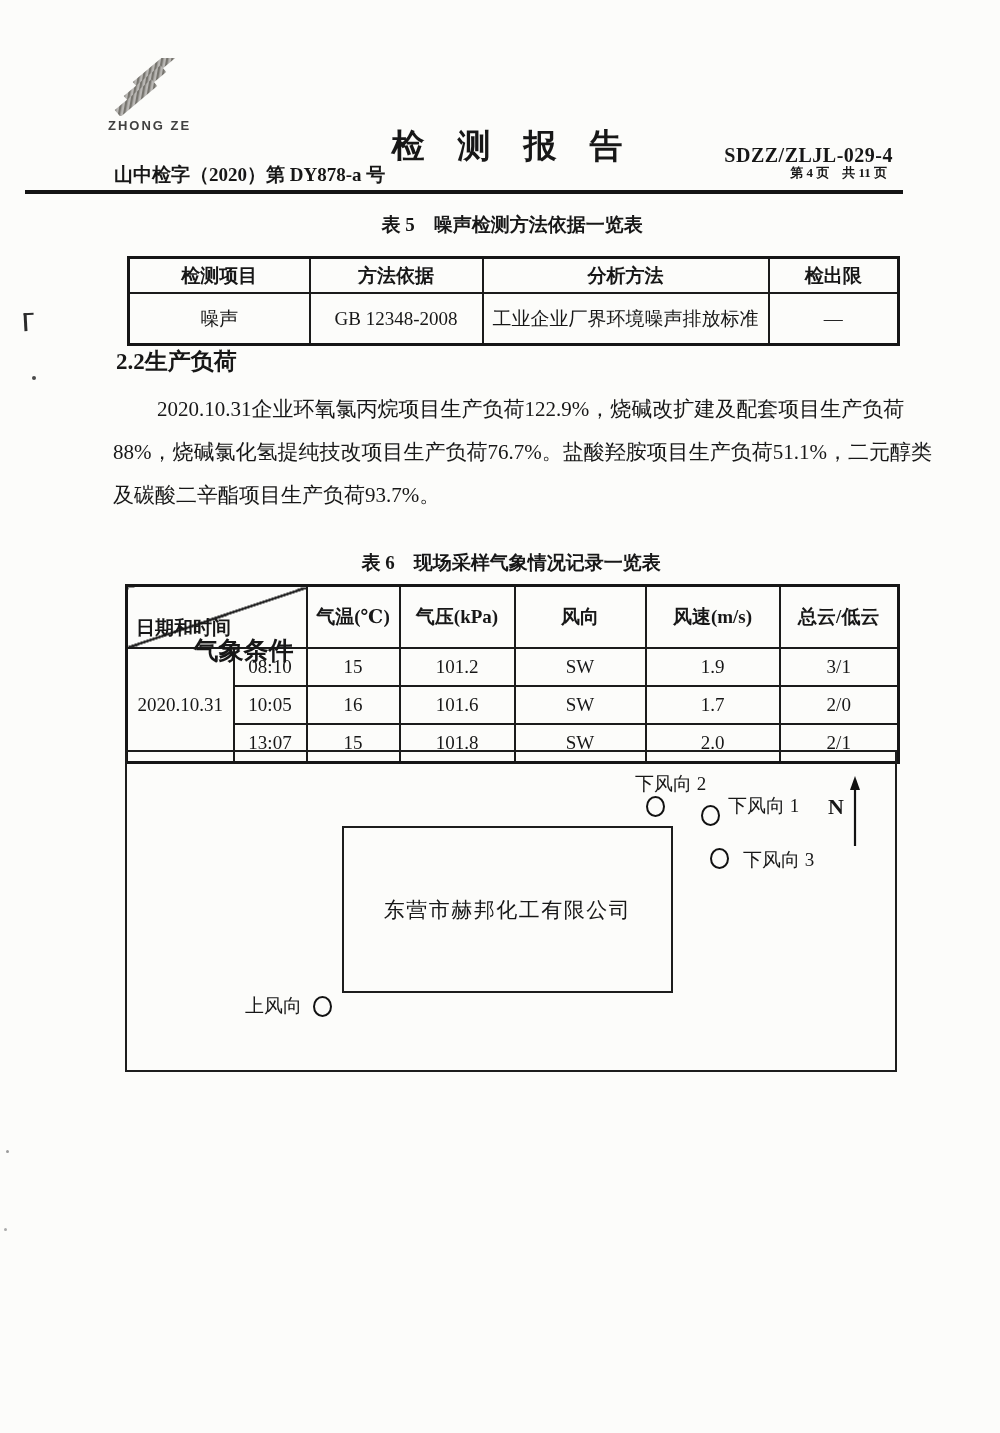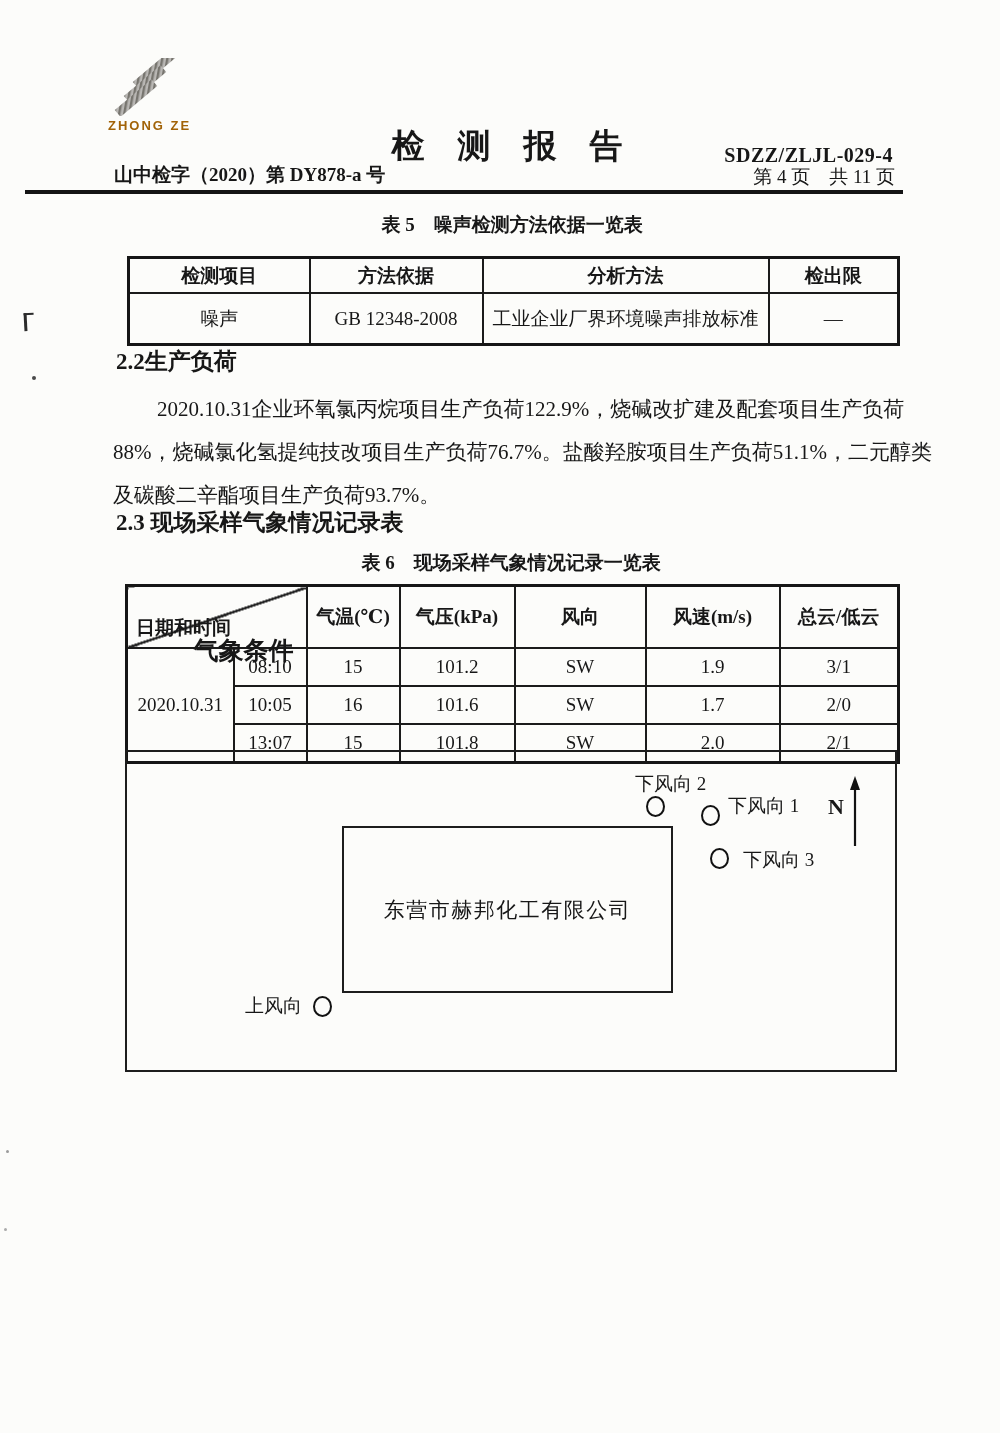--- a/index.html
+++ b/index.html
@@ -6,26 +6,26 @@
   .page{
     position:relative;width:1000px;height:1433px;margin:0 auto;
     background:#fcfcfa;color:#171717;
     font-family:"Liberation Serif","DejaVu Serif",serif;
     overflow:hidden;
   }
   
   .logo{position:absolute;left:108px;top:58px;width:84px;height:76px;}
   .logo svg{display:block;}
   .logo-text{margin-top:2px;font-family:"Liberation Sans","DejaVu Sans",sans-serif;
-    font-weight:bold;font-size:13px;letter-spacing:2px;color:#a16207;}
+    font-weight:bold;font-size:13px;letter-spacing:2px;color:#404040;}
   .doc-code{position:absolute;right:107px;top:102px;font-size:20px;font-weight:bold;letter-spacing:.5px;margin-top:42px;}
   .title{position:absolute;left:0;top:124px;width:1014px;text-align:center;
     font-size:33px;font-weight:bold;}
   .report-no{position:absolute;left:114px;top:162px;font-size:19px;font-weight:bold;}
-  .page-info{position:absolute;right:105px;top:164px;font-size:19px;font-weight:normal;}
+  .page-info{position:absolute;right:113px;top:164px;font-size:13px;font-weight:bold;}
   .header-rule{position:absolute;left:25px;top:190px;width:878px;height:4px;background:#141414;}
   
   .t5-caption{position:absolute;left:127px;top:212px;width:770px;text-align:center;
     font-size:19px;font-weight:bold;}
   .h22{position:absolute;left:116px;top:346px;font-size:23px;font-weight:bold;}
   .para{position:absolute;left:113px;top:388px;width:786px;font-size:21px;line-height:43px;}
   .pline{white-space:nowrap;}
   .pline.indent{text-indent:44px;}
   .h23{position:absolute;left:116px;top:507px;font-size:23px;font-weight:bold;}
   .t6-caption{position:absolute;left:125px;top:550px;width:772px;text-align:center;
@@ -122,21 +122,20 @@
   </tbody>
     </table>
 
   <div class="h22">2.2生产负荷</div>
   <div class="para">
     <div class="pline indent">2020.10.31企业环氧氯丙烷项目生产负荷122.9%，烧碱改扩建及配套项目生产负荷</div>
     <div class="pline">88%，烧碱氯化氢提纯技改项目生产负荷76.7%。盐酸羟胺项目生产负荷51.1%，二元醇类</div>
     <div class="pline">及碳酸二辛酯项目生产负荷93.7%。</div>
   </div>
 
-  <div class="h23">2.3 现场采样气象情况记录表</div>
   <div class="t6-caption">表 6　现场采样气象情况记录一览表</div>
 
   <table class="t6">
     <colgroup>
         <col style="width:107px">
         <col style="width:73px">
         <col style="width:93px">
         <col style="width:115px">
         <col style="width:131px">
         <col style="width:134px">

